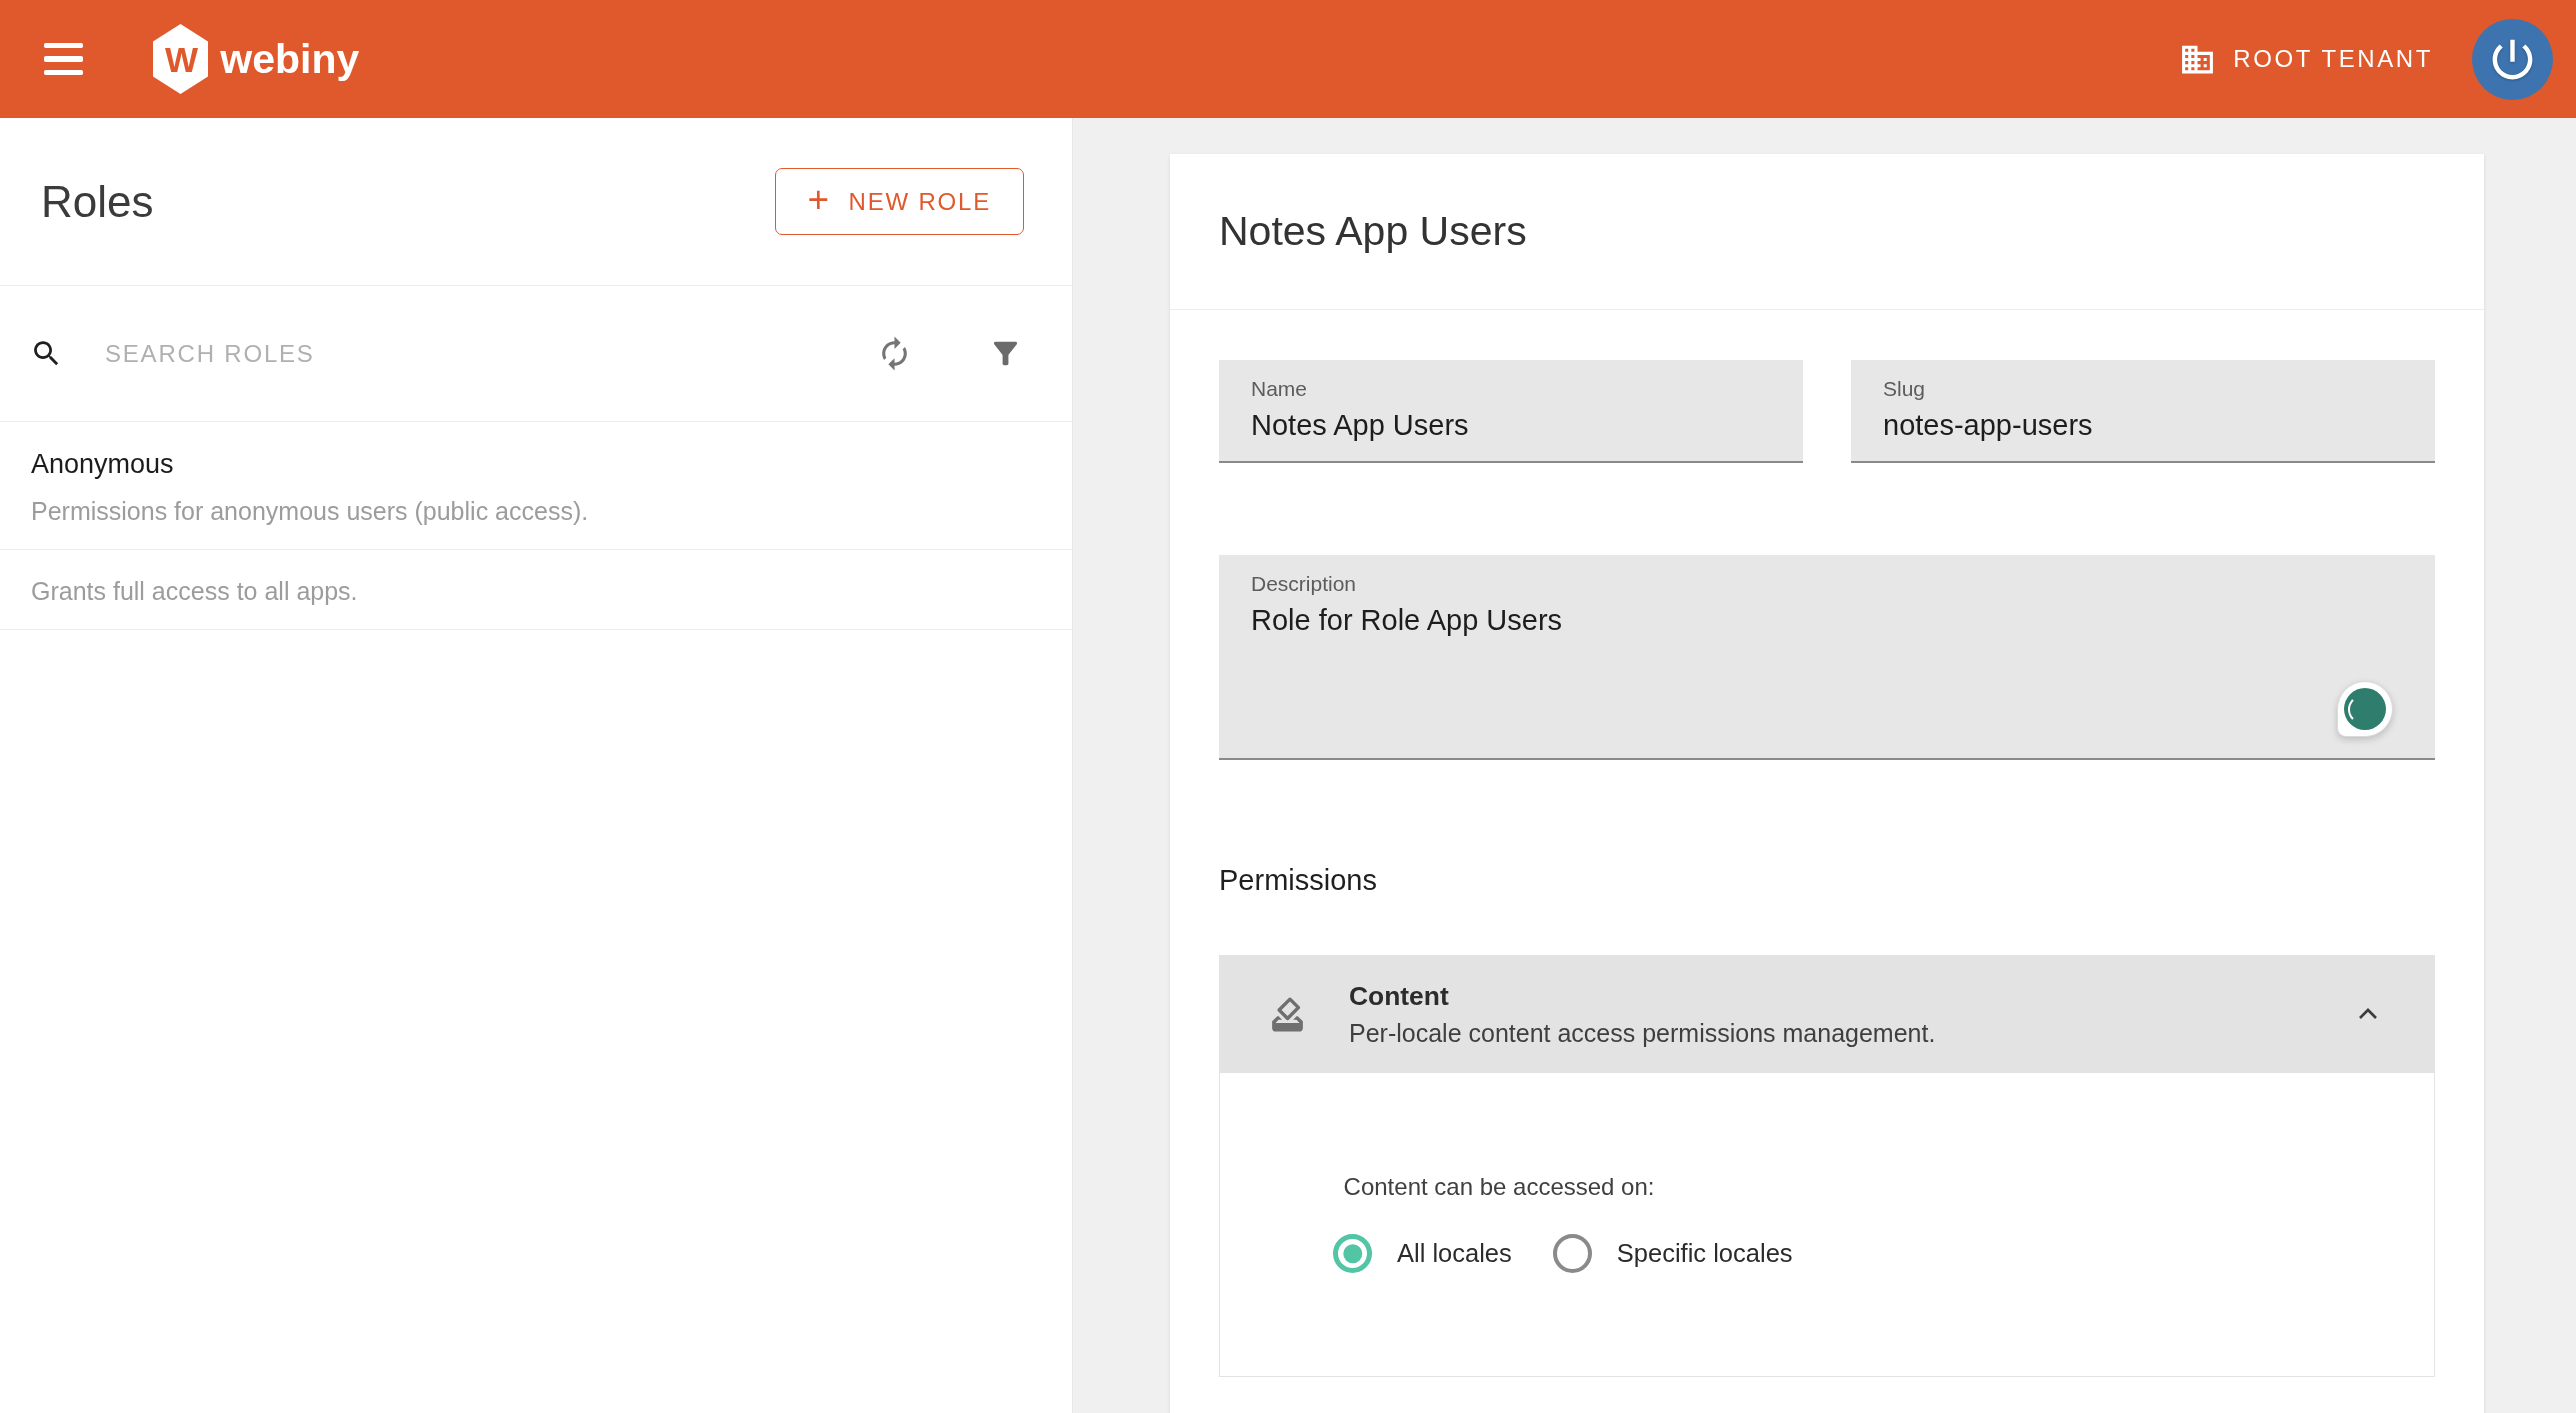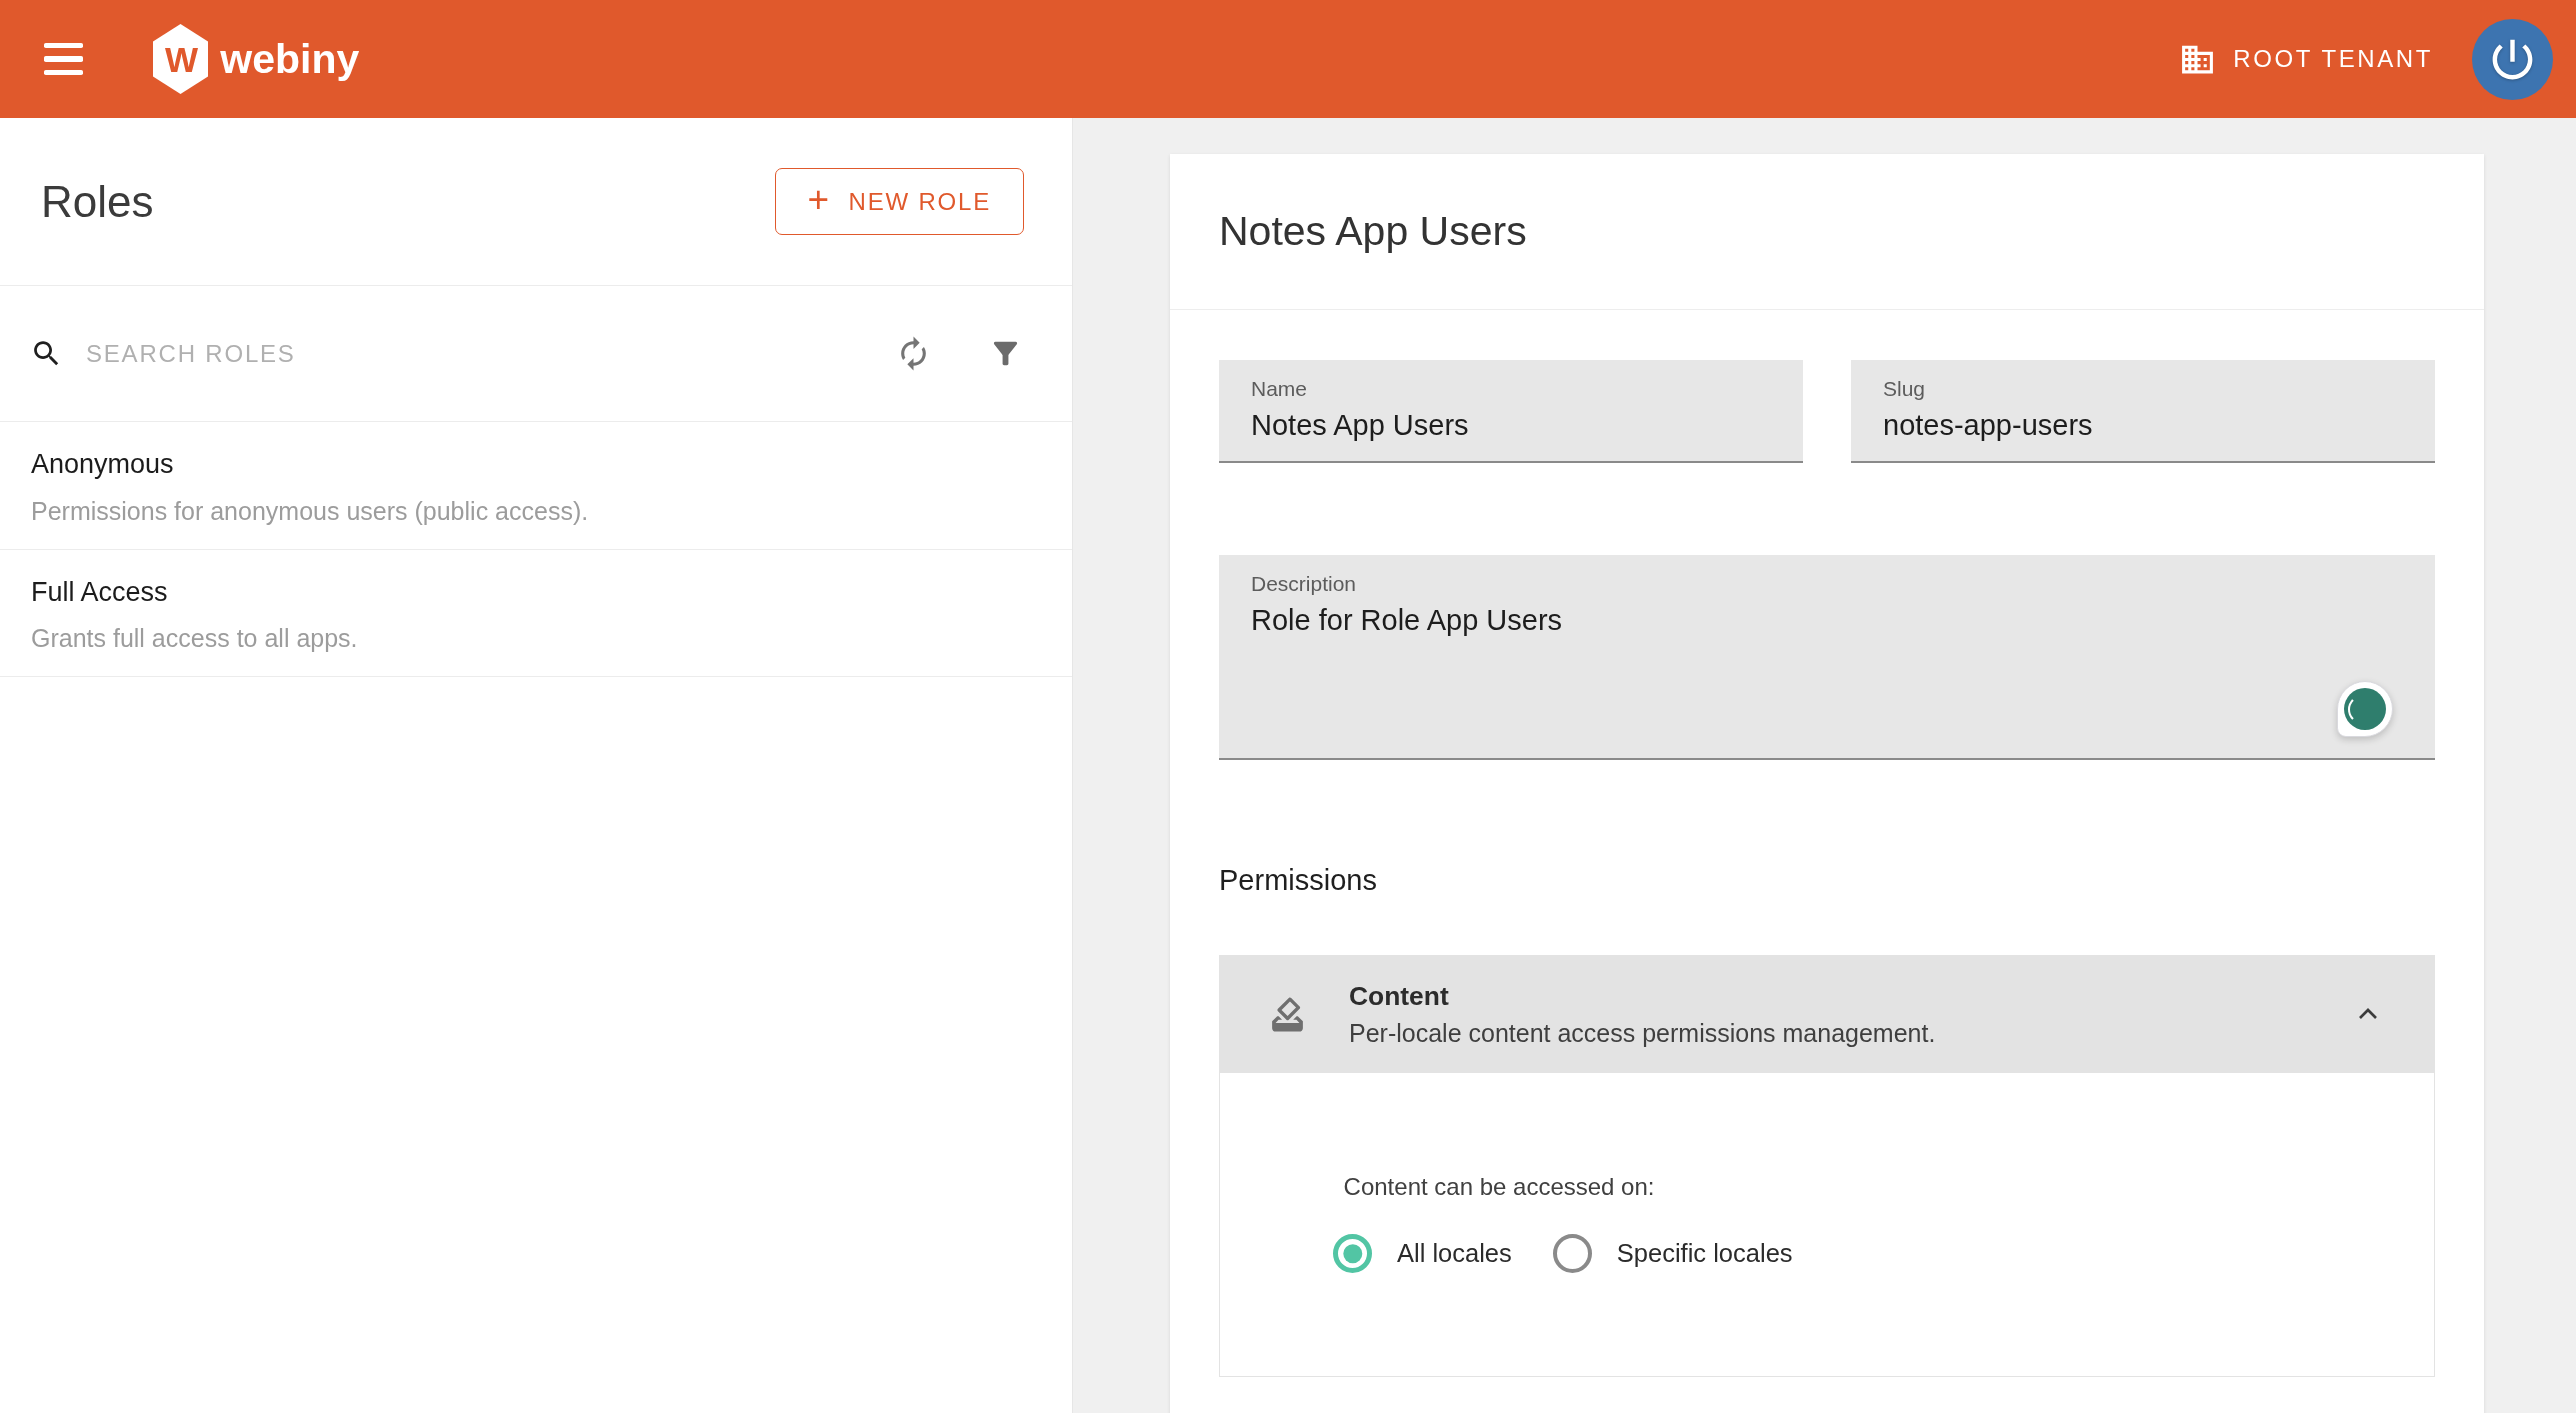--- a/index.html
+++ b/index.html
@@ -94,20 +94,21 @@
     display: flex; align-items: center; gap: 17.6px;
     cursor: pointer;
   }
   .new-role-btn .plus { font-size: 37px; font-weight: 300; line-height: 1; margin-top: -3.5px; }
 
   .search-row {
     height: 136px;
     border-bottom: 0.9px solid #ececec;
     display: flex; align-items: center;
     padding: 0 49px 0 30px;
+    gap: 19px;
   }
   .search-row .search-icon { width: 33px; height: 33px; fill: #1f1f1f; flex: none; }
   .search-input {
     flex: 1;
     border: none; outline: none; background: transparent;
     font-family: inherit;
     font-size: 24px; letter-spacing: 1.8px; color: #444444;
     margin-left: 23px;
     min-width: 0;
   }
@@ -297,21 +298,20 @@
         </svg>
       </button>
     </div>
 
     <ul class="role-list">
       <li class="role-item">
         <div class="role-name">Anonymous</div>
         <div class="role-desc">Permissions for anonymous users (public access).</div>
       </li>
       <li class="role-item">
-        <div class="role-name">Full Access</div>
         <div class="role-desc">Grants full access to all apps.</div>
       </li>
     </ul>
   </aside>
 
   <main class="content-area">
     <div class="card">
       <div class="card-title-row">
         <h2 class="card-title">Notes App Users</h2>
       </div>

